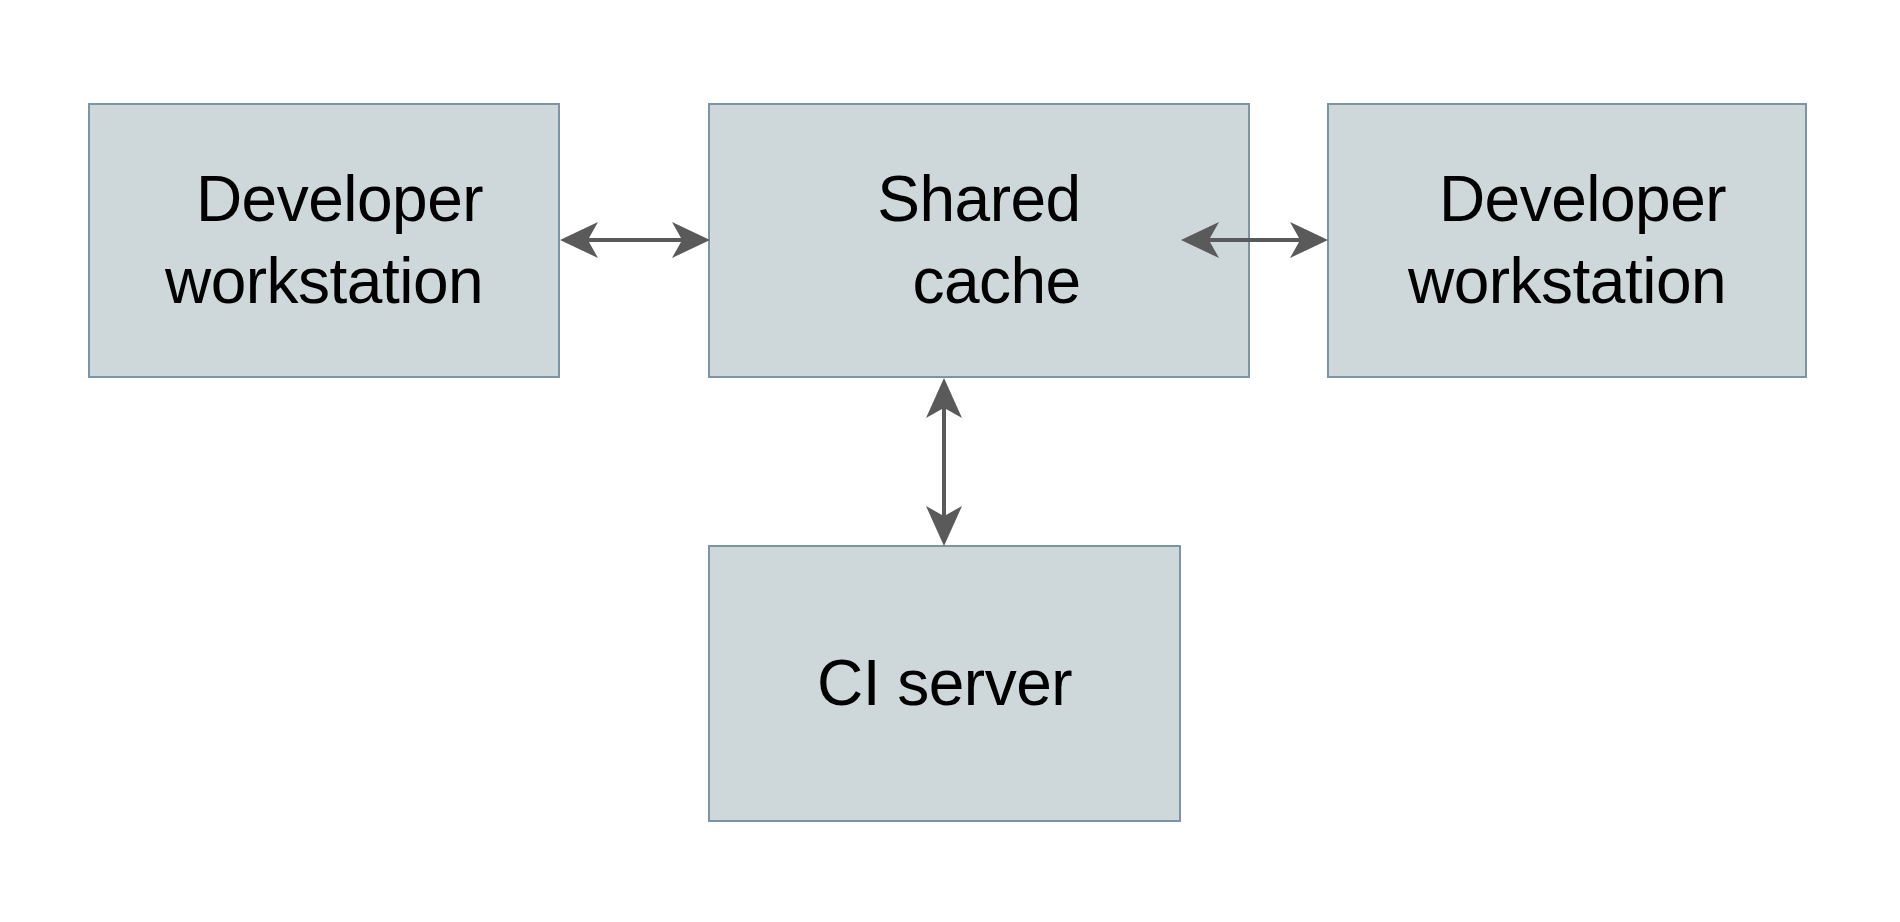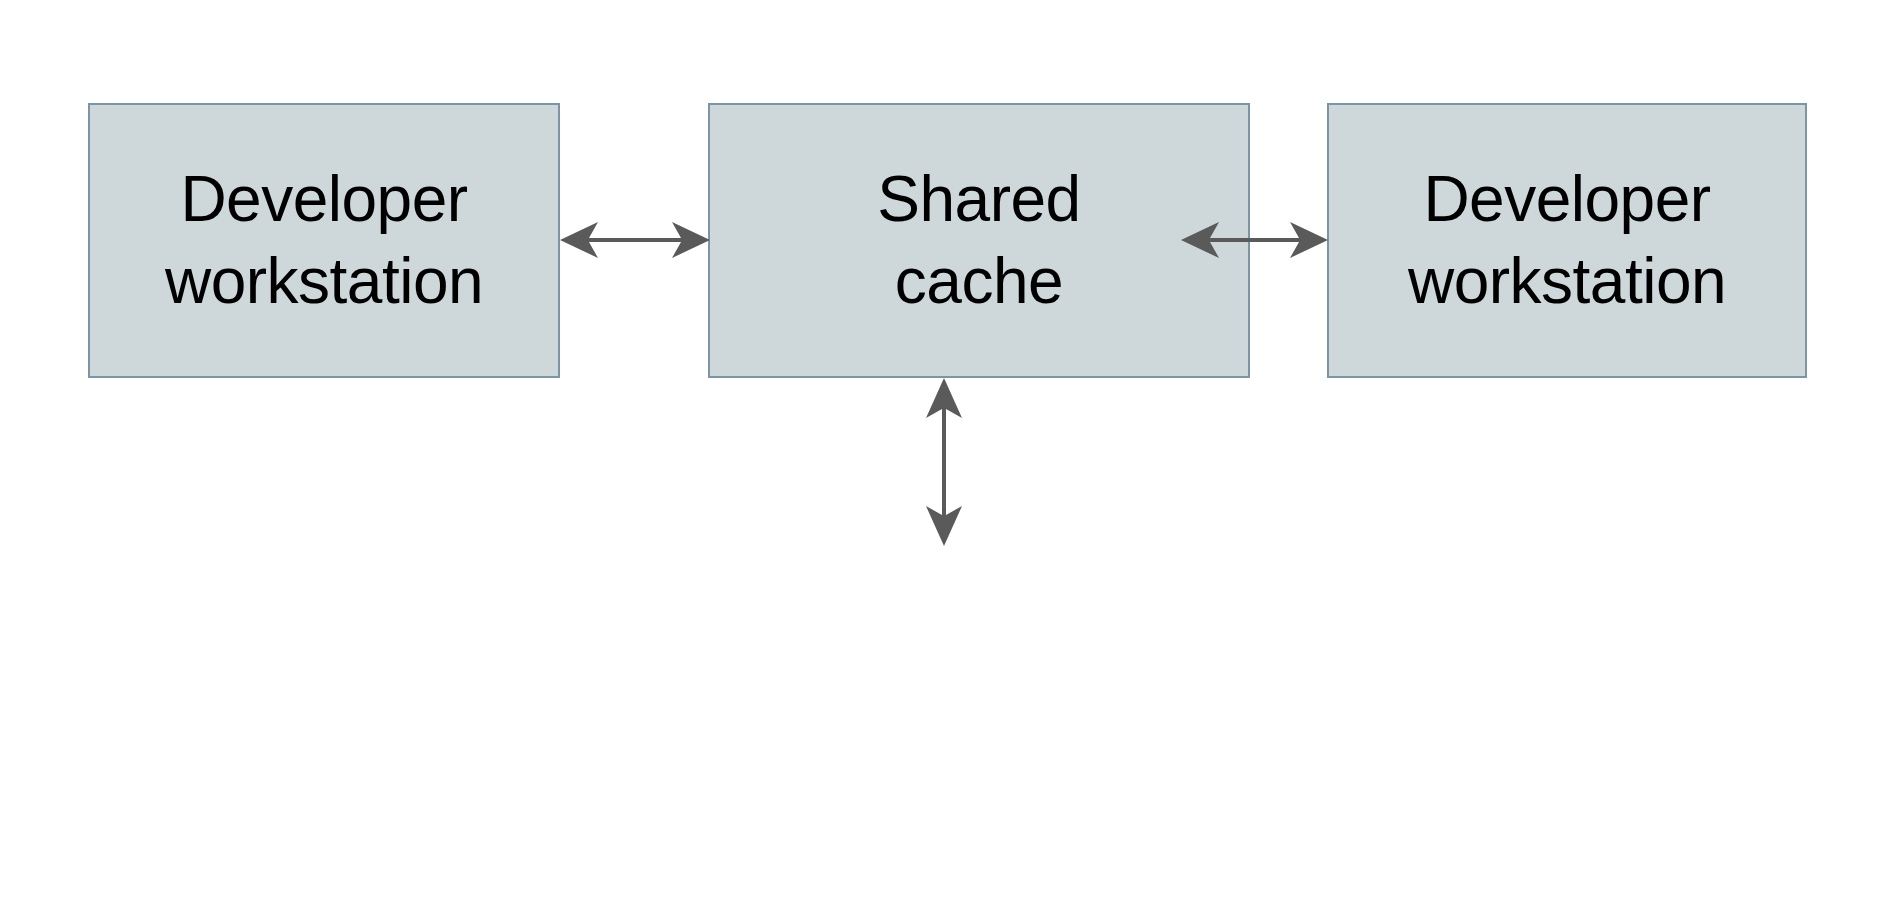--- a/index.html
+++ b/index.html
@@ -29,20 +29,21 @@
   }
   .node-label {
     font-family: "Liberation Sans", sans-serif;
     font-size: 64px;
     line-height: 1.28;
     color: #000000;
     font-weight: 400;
     letter-spacing: -0.5px;
     white-space: pre-line;
     padding: 0 6px;
+    text-align: right;
   }
   .connector {
     position: absolute;
     pointer-events: none;
   }
   .connector svg {
     display: block;
     overflow: visible;
   }
 </style>
@@ -59,20 +60,23 @@
   <div class="node" style="left:708px; top:103px; width:542px; height:275px;">
     <div class="node-label">Shared
 cache</div>
   </div>
 
   <div class="node" style="left:1327px; top:103px; width:480px; height:275px;">
     <div class="node-label">Developer
 workstation</div>
   </div>
 
+  <div class="node" style="left:708px; top:545px; width:473px; height:277px;">
+    <div class="node-label">CI server</div>
+  </div>
 
   <div class="connector" style="left:560px; top:216px; width:150px; height:48px;">
     <svg width="150" height="48" viewBox="0 0 150 48">
       <g fill="#5a5a5a">
         <polygon points="0,24 38,6 29,22 121,22 112,6 150,24 112,42 121,26 29,26 38,42"></polygon>
       </g>
     </svg>
   </div>
 
   <div class="connector" style="left:1181px; top:216px; width:147px; height:48px;">

